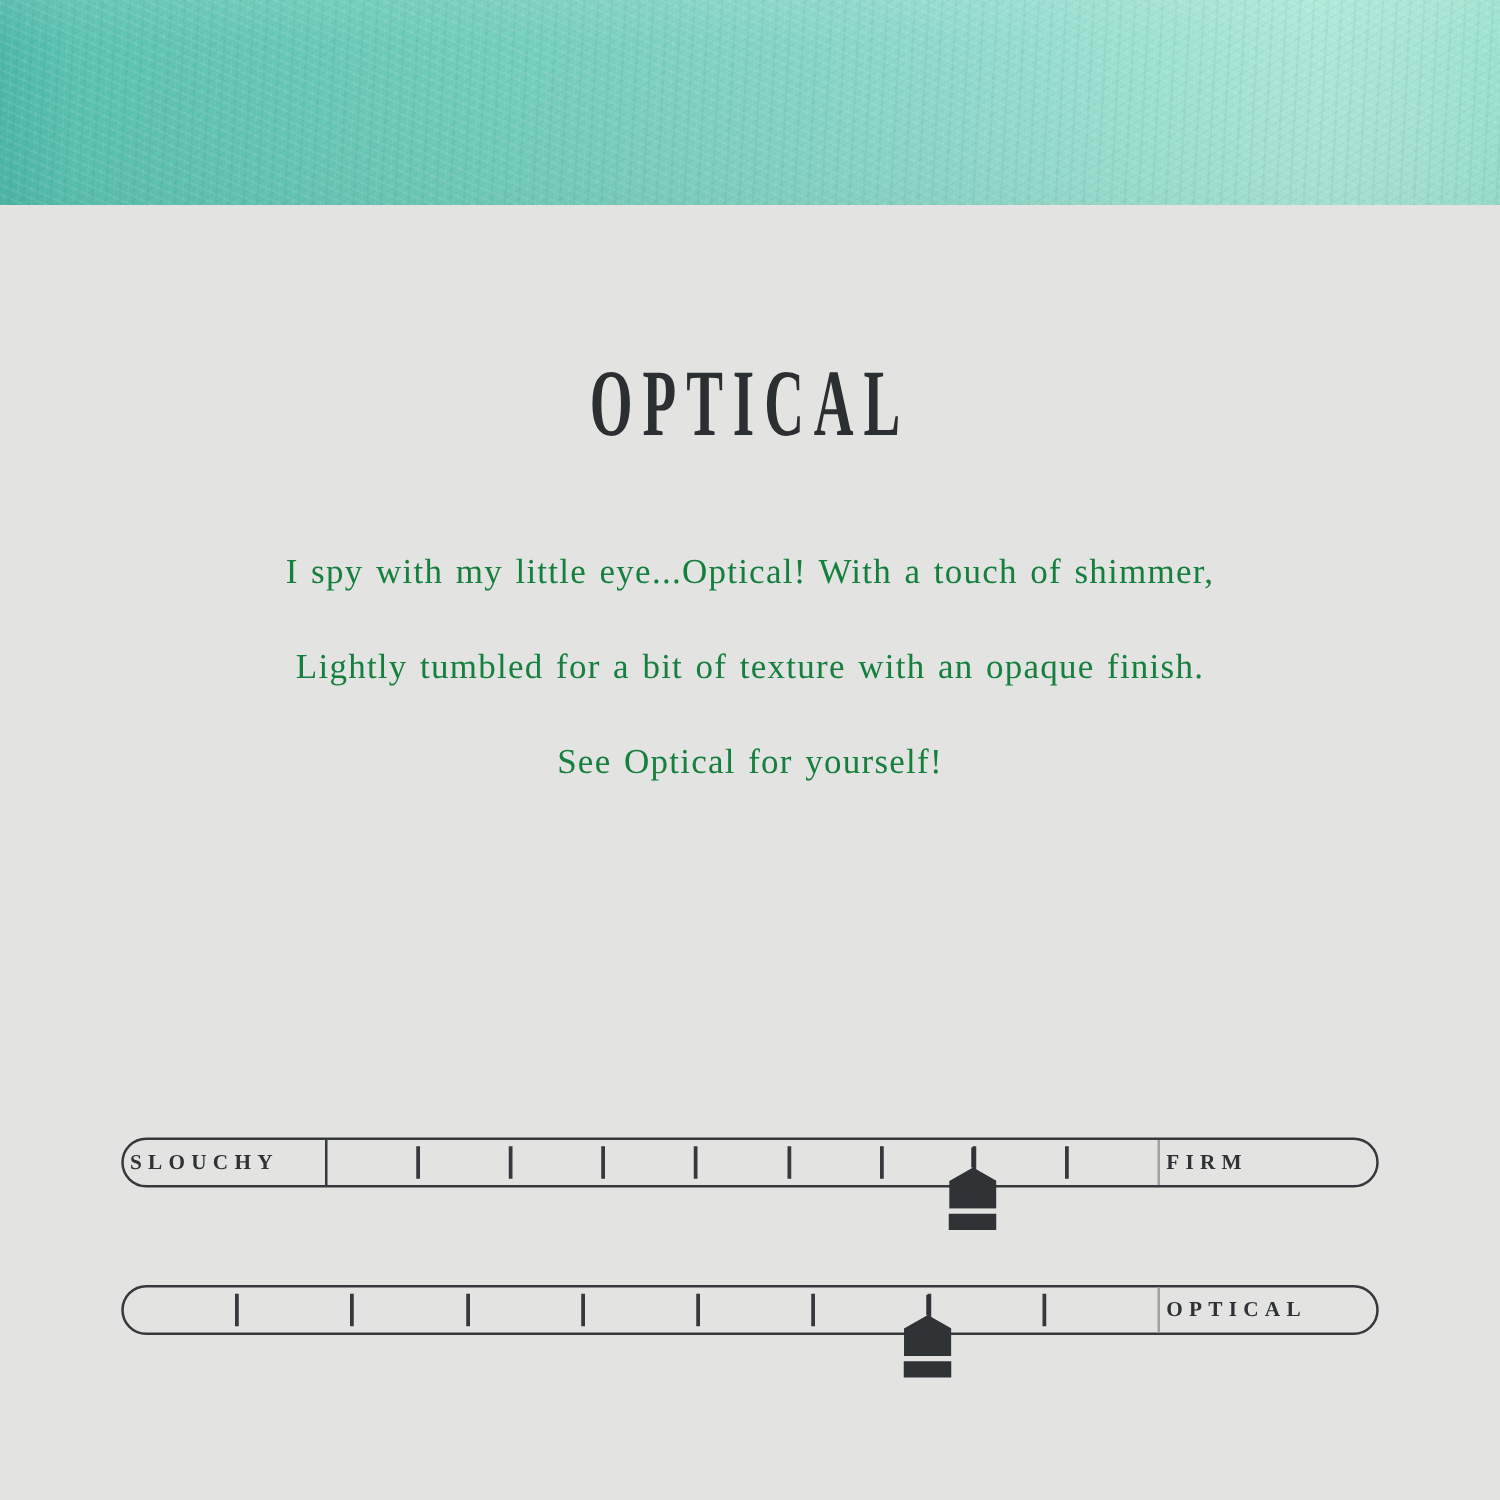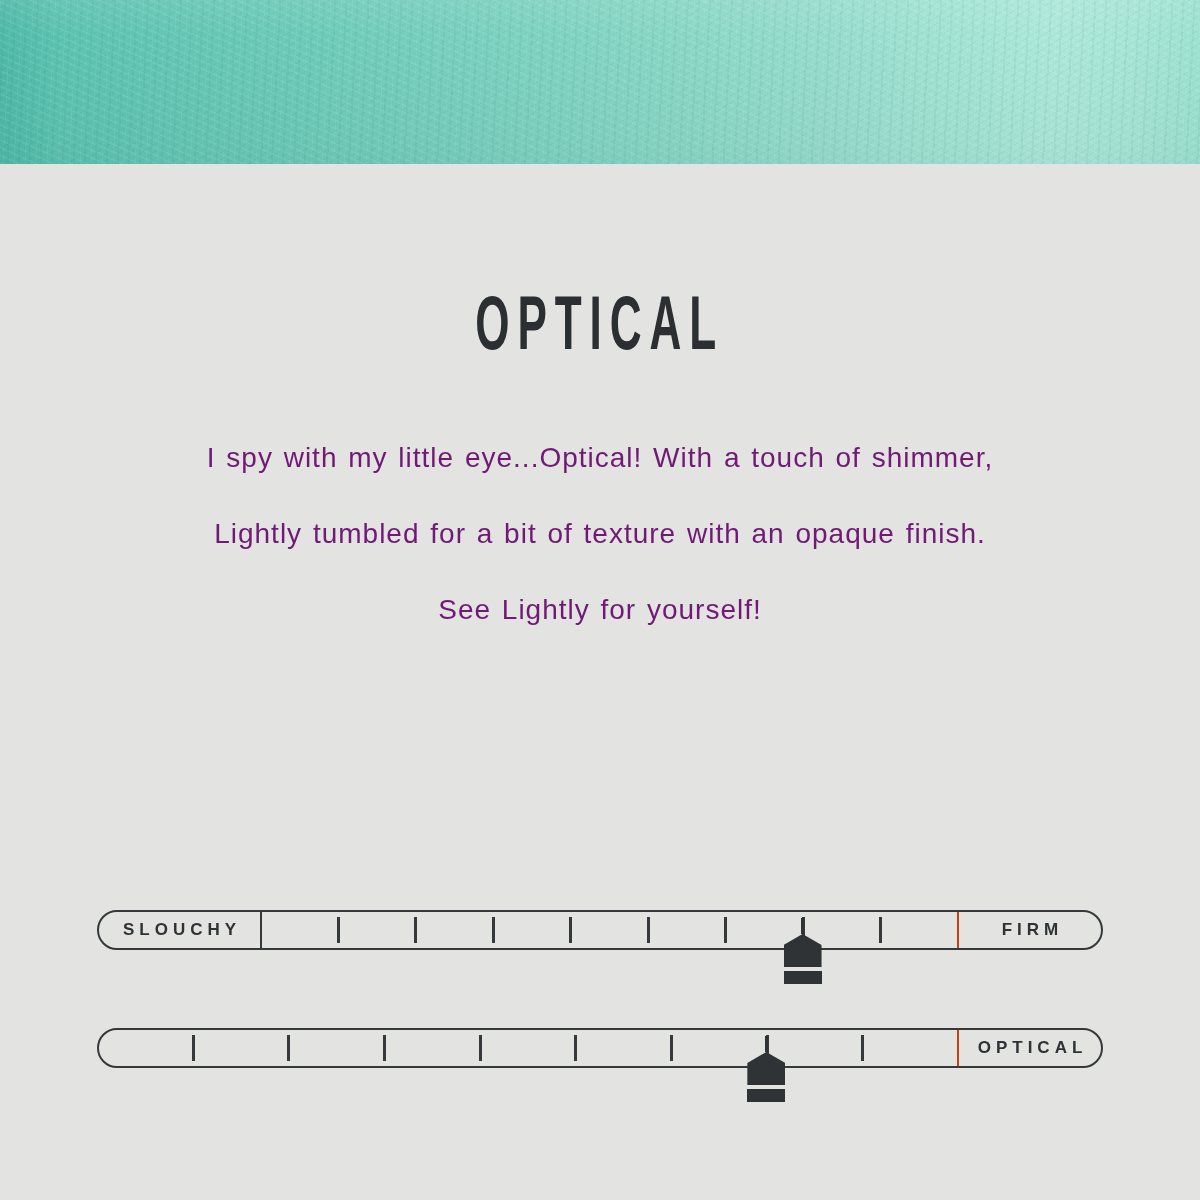--- a/index.html
+++ b/index.html
@@ -7,20 +7,21 @@
   body {
     font-family: "Liberation Sans", sans-serif;
     background: #e3e3e2;
     overflow: hidden;
   }
   .card {
     position: relative;
     width: 1200px;
     height: 1200px;
     background: #e3e3e2;
+    font-family: Liberation Serif, serif;
   }
 
   
   .swatch {
     position: absolute;
     top: 0; left: 0;
     width: 1200px; height: 164px;
     background:
       linear-gradient(180deg, rgba(255,255,255,0.07) 0%, rgba(255,255,255,0) 22%, rgba(10,60,52,0.035) 88%, rgba(10,60,52,0.05) 100%),
       repeating-linear-gradient(93deg, rgba(255,255,255,0.06) 0 1px, rgba(255,255,255,0) 1px 4px, rgba(22,94,82,0.05) 4px 6px, rgba(255,255,255,0) 6px 11px),
@@ -53,44 +54,44 @@
     position: absolute;
     top: 420px; left: 0;
     width: 1200px;
     text-align: center;
   }
   .desc p {
     line-height: 76px;
     font-size: 28px;
     letter-spacing: 1px;
     word-spacing: 2px;
-    color: #701a75;
+    color: #15803d;
     white-space: nowrap;
   }
 
   
   .scale {
     position: absolute;
     left: 97px;
     width: 1006px;
     height: 40px;
     border: 2px solid #35393c;
     border-radius: 21px;
     display: flex;
     align-items: stretch;
     background: transparent;
   }
   .scale-cell {
     width: 163px;
     display: flex;
     align-items: center;
-    justify-content: center;
+    justify-content: flex-start;
   }
   .scale-cell.left  { border-right: 2px solid #35393c; }
-  .scale-cell.right { width: 144px; border-left: 2px solid #c2410c; }
+  .scale-cell.right { width: 175px; border-left: 2px solid #a3a3a3; }
   .scale-cell span {
     font-size: 17px;
     font-weight: 700;
     letter-spacing: 5px;
     color: #2e3235;
     white-space: nowrap;
     padding-left: 5px; 
   }
   .scale-track {
     position: relative;
@@ -137,21 +138,21 @@
 
   <div class="swatch"></div>
 
   <div class="title-wrap">
     <h1>OPTICAL</h1>
   </div>
 
   <div class="desc">
     <p>I spy with my little eye...Optical! With a touch of shimmer,</p>
     <p>Lightly tumbled for a bit of texture with an opaque finish.</p>
-    <p>See Lightly for yourself!</p>
+    <p>See Optical for yourself!</p>
   </div>
 
   <div class="scale scale-1">
     <div class="scale-cell left">
       <span>SLOUCHY</span>
     </div>
     <div class="scale-track">
       <div class="scale-marker" style="left: 77.7778%;">
         <span class="marker-stem"></span>
         <span class="marker-house"></span>

